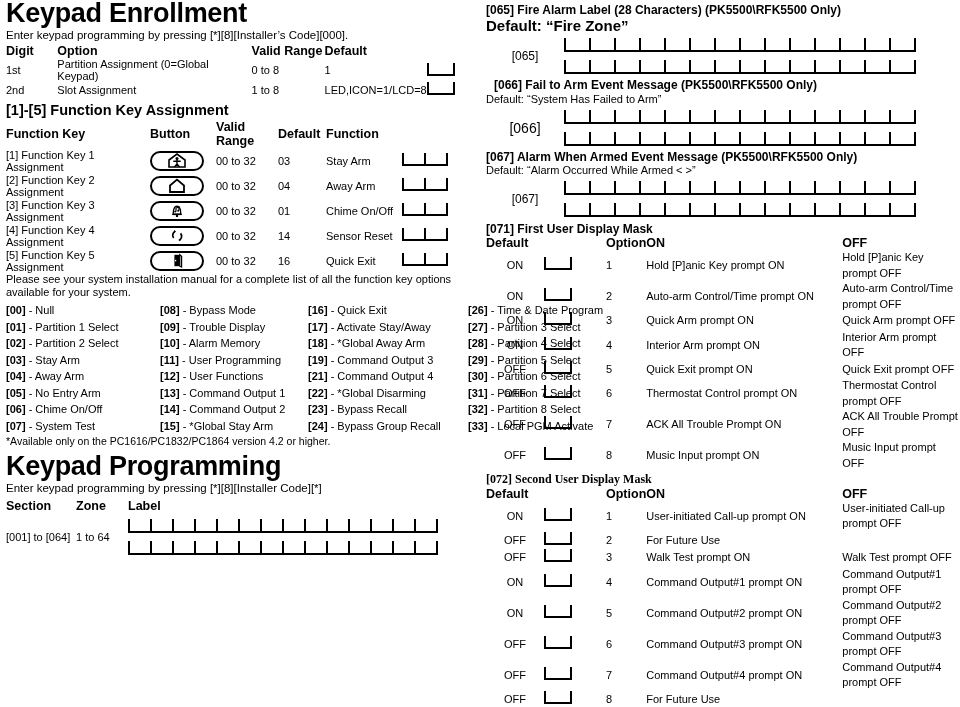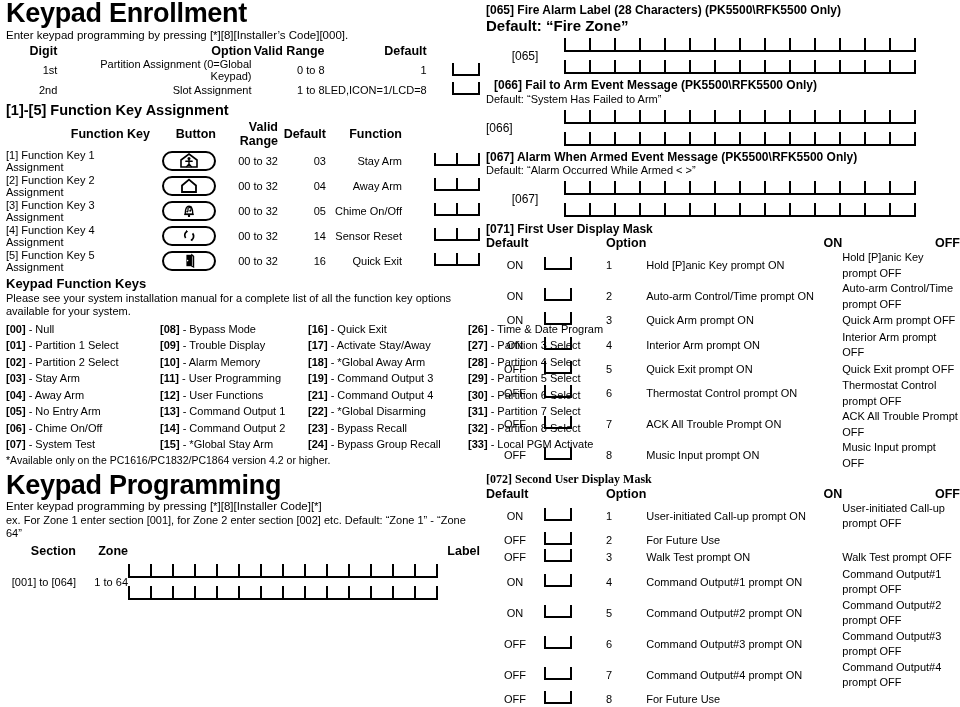--- a/index.html
+++ b/index.html
@@ -28,21 +28,21 @@
   }
   h2.sec.sm { font-size:12px; }
   h3.sub { font-size:13px; font-weight:bold; margin:2px 0 0 0; line-height:1.12; }
   .note { font-size:11px; line-height:1.17; }
   .tiny { font-size:10.5px; line-height:1.16; }
 
   
   table.grid { border-collapse:collapse; width:100%; }
   table.grid td, table.grid th { padding:0; vertical-align:middle; }
   .hdr { font-weight:bold; font-size:12.5px; }
-  .c { text-align:right; }
+  .c { text-align:left; }
   .l { text-align:left; }
 
   
   .fbox { display:inline-flex; align-items:flex-end; height:13px; }
   .fbox .cell {
     border-left:2px solid #000;
     border-bottom:2px solid #000;
     height:13px;
     display:block;
   }
@@ -194,21 +194,21 @@
               <path d="M6.2 11.2 C6.2 7.4 7.4 3.2 10 3.2 C12.6 3.2 13.8 7.4 13.8 11.2 Z" fill="none" stroke="#000" stroke-width="1.4"></path>
               <path d="M5.3 11.4 L14.7 11.4" stroke="#000" stroke-width="1.4"></path>
               <circle cx="10" cy="12.9" r="1.2" fill="#000"></circle>
               <path d="M9 5 L9 8.4 M9 5 L12 4.1 L12 7.5" stroke="#000" stroke-width="1.2" fill="none"></path>
               <circle cx="8.2" cy="8.6" r="0.95" fill="#000"></circle>
               <circle cx="11.2" cy="7.7" r="0.95" fill="#000"></circle>
             </svg>
           </span>
         </td>
         <td class="c">00 to 32</td>
-        <td class="c">05</td>
+        <td class="c">01</td>
         <td class="c">Chime On/Off</td>
         <td class="c">
           <span class="fbox w2">
                 <span class="cell"></span>
                 <span class="cell"></span>
                 <span class="endcap"></span>
               </span>
         </td>
       </tr>
 
@@ -254,21 +254,20 @@
           <span class="fbox w2">
                 <span class="cell"></span>
                 <span class="cell"></span>
                 <span class="endcap"></span>
               </span>
         </td>
       </tr>
     </tbody>
       </table>
 
-    <h3 class="sub" style="margin-top:4px;">Keypad Function Keys</h3>
     <div class="note">Please see your system installation manual for a complete list of all the function key options available for your system.</div>
 
     <div class="optgrid" style="margin-top:3px;">
       <div><b>[00]</b> <span>- Null</span></div>
       <div><b>[08]</b> <span>- Bypass Mode</span></div>
       <div><b>[16]</b> <span>- Quick Exit</span></div>
       <div><b>[26]</b> <span>- Time &amp; Date Program</span></div>
 
       <div><b>[01]</b> <span>- Partition 1 Select</span></div>
       <div><b>[09]</b> <span>- Trouble Display</span></div>
@@ -303,21 +302,20 @@
       <div><b>[07]</b> <span>- System Test</span></div>
       <div><b>[15]</b> <span>- *Global Stay Arm</span></div>
       <div><b>[24]</b> <span>- Bypass Group Recall</span></div>
       <div><b>[33]</b> <span>- Local PGM Activate</span></div>
     </div>
 
     <div class="tiny" style="margin-top:1px;">*Available only on the PC1616/PC1832/PC1864 version 4.2 or higher.</div>
 
     <h1 class="big" style="margin-top:6px;">Keypad Programming</h1>
     <div class="intro">Enter keypad programming by pressing [*][8][Installer Code][*]</div>
-    <div class="note">ex. For Zone 1 enter section [001], for Zone 2 enter section [002] etc. Default: “Zone 1”  - “Zone 64”</div>
 
     <div style="display:flex; align-items:flex-start; margin-top:4px;">
       <div style="width:122px;">
         <div style="display:flex;">
           <div class="c hdr" style="width:70px;">Section</div>
           <div class="c hdr" style="width:52px;">Zone</div>
         </div>
         <div style="display:flex; margin-top:18px;">
           <div class="c" style="width:70px;">[001] to [064]</div>
           <div class="c" style="width:52px;">1 to 64</div>
@@ -404,21 +402,21 @@
             <span class="cell" style="width: 25px;"></span>
             <span class="cell" style="width: 25px;"></span>
             <span class="endcap"></span>
           </div>
       </div>
     </div>
 
     <h2 class="sec sm" style="margin-top:5px;padding-left:8px;">[066] Fail to Arm Event Message (PK5500\RFK5500 Only)</h2>
     <div class="note">Default: “System Has Failed to Arm”</div>
     <div style="display:flex; align-items:center; margin-top:4px;">
-      <div style="width:78px; font-size:12px;">[066]</div>
+      <div style="width:78px; text-align:center; font-size:14px;">[066]</div>
       <div style="flex:1;">
         <div id="s066-strip-1" class="strip">
             <span class="cell" style="width: 25px;"></span>
             <span class="cell" style="width: 25px;"></span>
             <span class="cell" style="width: 25px;"></span>
             <span class="cell" style="width: 25px;"></span>
             <span class="cell" style="width: 25px;"></span>
             <span class="cell" style="width: 25px;"></span>
             <span class="cell" style="width: 25px;"></span>
             <span class="cell" style="width: 25px;"></span>

